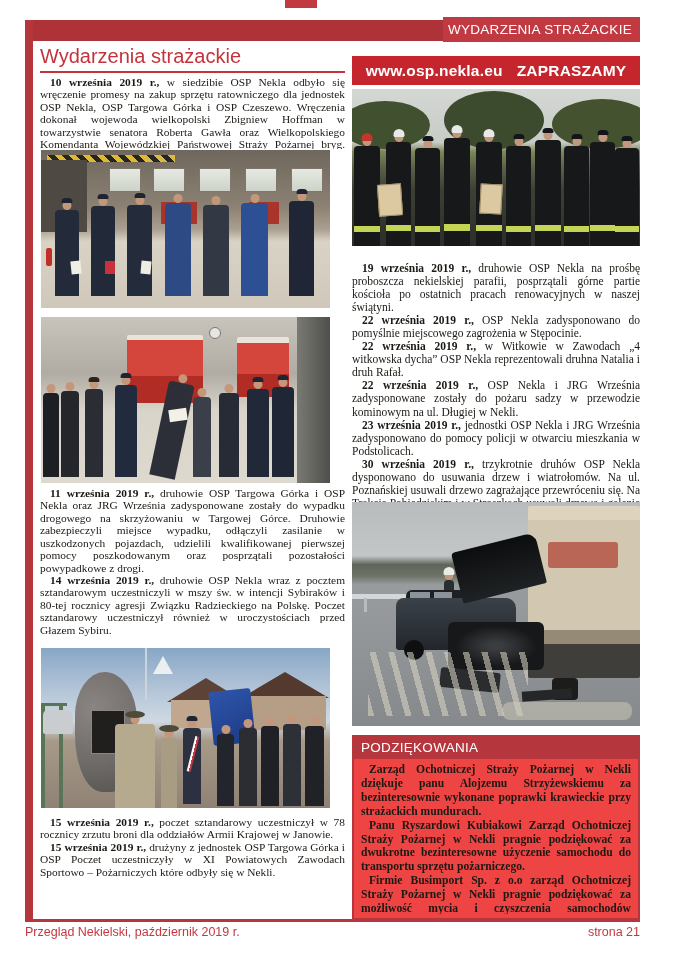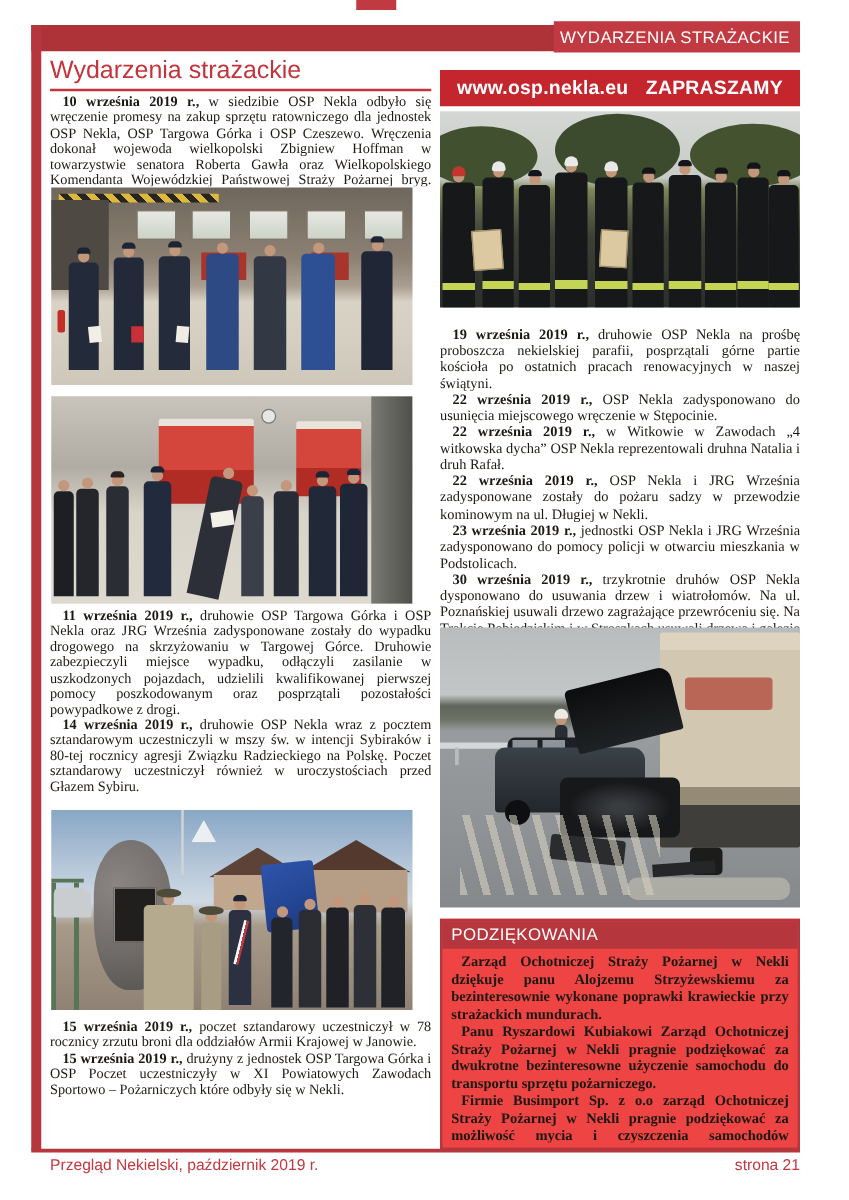--- a/index.html
+++ b/index.html
@@ -33,21 +33,21 @@
 
   
   .thanks { position:absolute; left:352px; top:735px; width:288px; height:185px;
             border:2px solid #b6363d; box-sizing:border-box; background:#ef4444; }
   .thanks-head { height:22px; background:#b6363d; color:#fff; font-family:"Liberation Sans", sans-serif;
                  font-size:13.5px; line-height:22px; padding-left:7px; letter-spacing:.3px; }
   .thanks-body { padding:4px 7px 0 7px; overflow:hidden; height:151px; }
   .thanks-body p { margin:0; text-indent:8px; font-weight:bold; font-size:11.6px; line-height:1.2; text-align:justify; }
 
   
-  .foot-l { position:absolute; left:40px; top:925px; font-family:"Liberation Sans", sans-serif;
+  .foot-l { position:absolute; left:25px; top:925px; font-family:"Liberation Sans", sans-serif;
             font-size:12.5px; color:#c43840; }
   .foot-r { position:absolute; left:352px; top:925px; width:288px; text-align:right;
             font-family:"Liberation Sans", sans-serif; font-size:12.5px; color:#c43840; }
 
   
   .ph { position:absolute; overflow:hidden; background:#ccc; }
   .s  { position:absolute; }
   .pn { position:absolute; border-radius:4px 4px 0 0; }
   .pn::before { content:""; position:absolute; top:-9px; left:50%; transform:translateX(-50%);
                 width:9px; height:9px; border-radius:50%; background:#c3977b; }
@@ -183,21 +183,21 @@
     <div class="pn ff cap" style="left:183px; bottom:0; width:26px; height:106px; --cap:#14151a;"></div>
     <div class="pn ff cap" style="left:212px; bottom:0; width:25px; height:100px; --cap:#14151a;"></div>
     <div class="pn ff cap" style="left:238px; bottom:0; width:25px; height:104px; --cap:#14151a;"></div>
     <div class="pn ff cap" style="left:263px; bottom:0; width:24px; height:98px;  --cap:#14151a;"></div>
     <div class="s" style="left:26px;  bottom:30px; width:22px; height:30px; background:#dcc9a2; transform:rotate(-4deg); border:1px solid #9c8c66;"></div>
     <div class="s" style="left:128px; bottom:32px; width:20px; height:28px; background:#dcc9a2; transform:rotate(3deg);  border:1px solid #9c8c66;"></div>
   </div>
 
   <div class="txt" style="left:352px; top:250px; width:288px; height:252px;margin-top:12px;">
     <p class="para-r"><b>19 września 2019 r.,</b><span> druhowie OSP Nekla na prośbę proboszcza nekielskiej parafii, posprzątali górne partie kościoła po ostatnich pracach renowacyjnych w naszej świątyni.</span></p>
-    <p class="para-r"><b>22 września 2019 r.,</b><span> OSP Nekla zadysponowano do usunięcia miejscowego wręczenie w Stępocinie.</span></p>
+    <p class="para-r"><b>22 września 2019 r.,</b><span> OSP Nekla zadysponowano do pomyślnie miejscowego zagrożenia w Stępocinie.</span></p>
     <p class="para-r"><b>22 września 2019 r.,</b><span> w Witkowie w Zawodach „4 witkowska dycha” OSP Nekla reprezentowali druhna Natalia i druh Rafał.</span></p>
     <p class="para-r"><b>22 września 2019 r.,</b><span> OSP Nekla i JRG Września zadysponowane zostały do pożaru sadzy w przewodzie kominowym na ul. Długiej w Nekli.</span></p>
     <p class="para-r"><b>23 września 2019 r.,</b><span> jednostki OSP Nekla i JRG Września zadysponowano do pomocy policji w otwarciu mieszkania w Podstolicach.</span></p>
     <p class="para-r"><b>30 września 2019 r.,</b><span> trzykrotnie druhów OSP Nekla dysponowano do usuwania drzew i wiatrołomów. Na ul. Poznańskiej usuwali drzewo zagrażające przewróceniu się. Na Trakcie Pobiedziskim i w Stroszkach usuwali drzewa i gałęzie z drogi.</span></p>
 
   </div>
 
   <div class="ph" style="left:352px; top:502px; width:288px; height:224px;
        background:linear-gradient(180deg,#b8bcbd 0%,#c3c6c6 24%,#5f655b 28%,#6d7366 33%,#999c9e 37%,#8f9396 70%,#85898c 100%);">
     <div class="s" style="left:0; top:92px; width:80px; height:5px; background:#d4d7d9;"></div>

